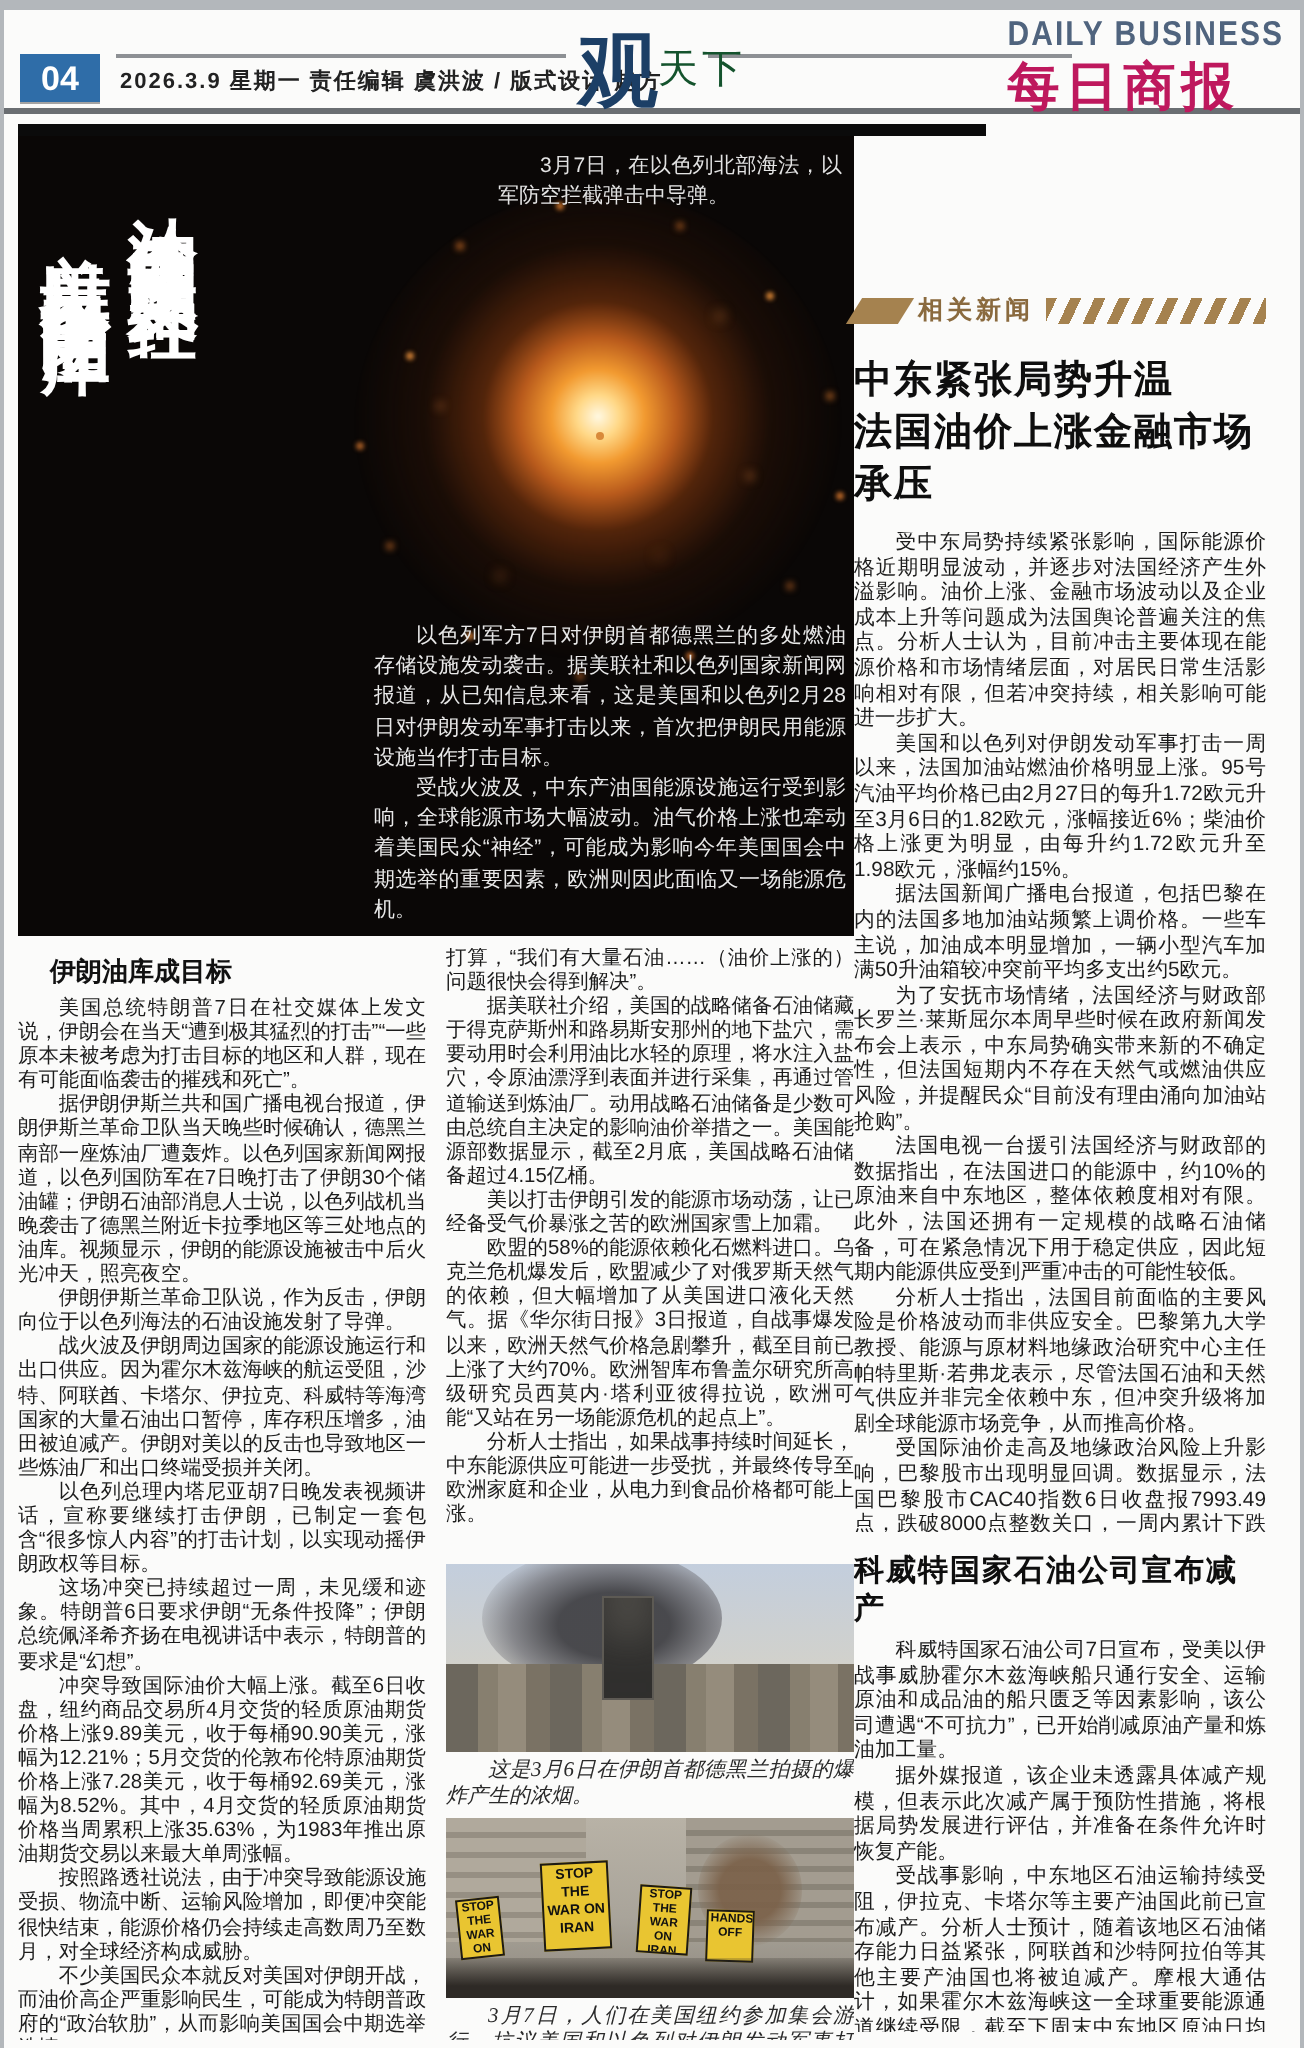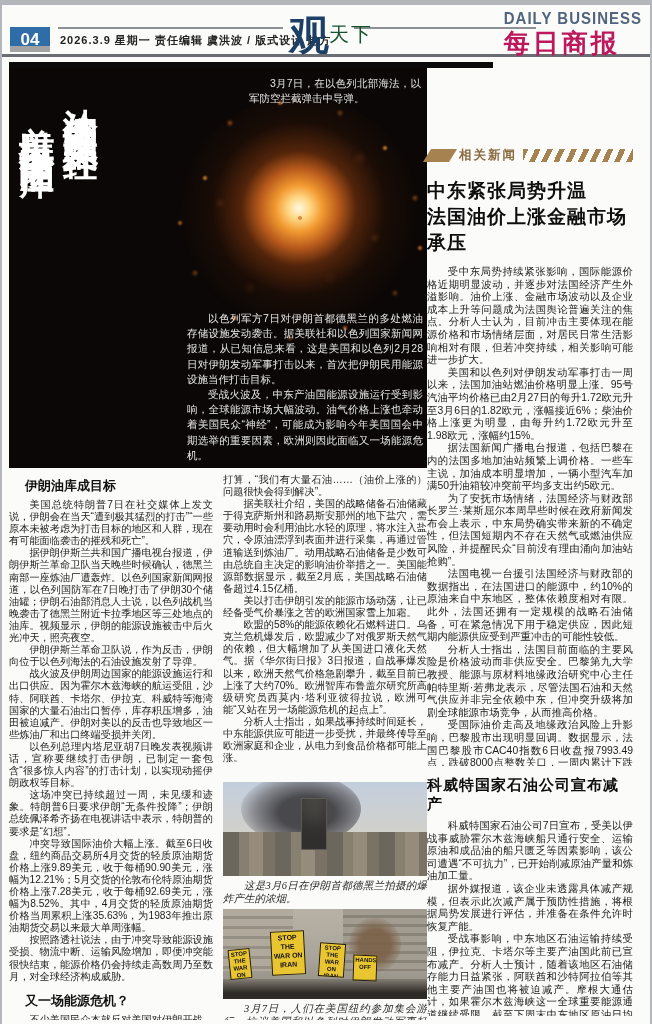--- a/index.html
+++ b/index.html
@@ -4,21 +4,21 @@
 <style>
   * { margin:0; padding:0; box-sizing:border-box; }
   html,body { width:652px; height:1024px; overflow:hidden; }
   body { background:#b3b7bb; font-family:"Liberation Sans", sans-serif; color:#1a1a1a; }
   .page { position:relative; width:648px; height:1019px; margin:5px auto 0; background:#fbfbfa; }
 
   
   .hdr { position:relative; height:52px; border-bottom:3px solid #6a6e72; }
   .pagenum { position:absolute; left:8px; top:22px; width:40px; height:25px; background:#2f6da8;
              color:#fff; font-size:17px; font-weight:bold; text-align:center; line-height:25px;
-             border-bottom:6px solid #a3a3a3; }
+             border-bottom:1px solid #a3a3a3; }
   .dateline { position:absolute; left:58px; top:28px; font-size:11px; font-weight:bold; color:#222; letter-spacing:1px; }
   .hline-l { position:absolute; left:56px; top:22px; width:225px; height:2px; background:#8d9094; }
   .hline-r { position:absolute; left:352px; top:22px; width:182px; height:2px; background:#8d9094; }
   .logo { position:absolute; left:287px; top:3px; white-space:nowrap; }
   .logo .guan { font-family:"Liberation Serif", serif; font-size:40px; font-weight:bold; color:#1c3f66; }
   .logo .tianxia { font-size:20px; font-weight:normal; color:#14532d; letter-spacing:2px; vertical-align:8px; }
   .mast { position:absolute; right:8px; top:4px; text-align:left; }
   .mast .en { font-size:15px; font-weight:bold; color:#50647e; letter-spacing:1px; transform:scaleY(1.15); }
   .mast .cn { font-family:"Liberation Serif", serif; font-size:26px; font-weight:bold; color:#be185d; letter-spacing:3px; }
 
@@ -144,21 +144,20 @@
         <div class="col bodytext">
           <h3 class="subhead">伊朗油库成目标</h3>
           <p>美国总统特朗普7日在社交媒体上发文说，伊朗会在当天“遭到极其猛烈的打击”“一些原本未被考虑为打击目标的地区和人群，现在有可能面临袭击的摧残和死亡”。</p>
           <p>据伊朗伊斯兰共和国广播电视台报道，伊朗伊斯兰革命卫队当天晚些时候确认，德黑兰南部一座炼油厂遭轰炸。以色列国家新闻网报道，以色列国防军在7日晚打击了伊朗30个储油罐；伊朗石油部消息人士说，以色列战机当晚袭击了德黑兰附近卡拉季地区等三处地点的油库。视频显示，伊朗的能源设施被击中后火光冲天，照亮夜空。</p>
           <p>伊朗伊斯兰革命卫队说，作为反击，伊朗向位于以色列海法的石油设施发射了导弹。</p>
           <p>战火波及伊朗周边国家的能源设施运行和出口供应。因为霍尔木兹海峡的航运受阻，沙特、阿联酋、卡塔尔、伊拉克、科威特等海湾国家的大量石油出口暂停，库存积压增多，油田被迫减产。伊朗对美以的反击也导致地区一些炼油厂和出口终端受损并关闭。</p>
           <p>以色列总理内塔尼亚胡7日晚发表视频讲话，宣称要继续打击伊朗，已制定一套包含“很多惊人内容”的打击计划，以实现动摇伊朗政权等目标。</p>
           <p>这场冲突已持续超过一周，未见缓和迹象。特朗普6日要求伊朗“无条件投降”；伊朗总统佩泽希齐扬在电视讲话中表示，特朗普的要求是“幻想”。</p>
           <p>冲突导致国际油价大幅上涨。截至6日收盘，纽约商品交易所4月交货的轻质原油期货价格上涨9.89美元，收于每桶90.90美元，涨幅为12.21%；5月交货的伦敦布伦特原油期货价格上涨7.28美元，收于每桶92.69美元，涨幅为8.52%。其中，4月交货的轻质原油期货价格当周累积上涨35.63%，为1983年推出原油期货交易以来最大单周涨幅。</p>
           <p>按照路透社说法，由于冲突导致能源设施受损、物流中断、运输风险增加，即便冲突能很快结束，能源价格仍会持续走高数周乃至数月，对全球经济构成威胁。</p>
-          <h3 class="subhead subhead2">又一场能源危机？</h3>
           <p>不少美国民众本就反对美国对伊朗开战，而油价高企严重影响民生，可能成为特朗普政府的“政治软肋”，从而影响美国国会中期选举选情。</p>
 
         </div>
 
         <div class="col">
           <div class="bodytext col2text">
             <p style="text-indent:0">打算，“我们有大量石油……（油价上涨的）问题很快会得到解决”。</p>
             <p>据美联社介绍，美国的战略储备石油储藏于得克萨斯州和路易斯安那州的地下盐穴，需要动用时会利用油比水轻的原理，将水注入盐穴，令原油漂浮到表面并进行采集，再通过管道输送到炼油厂。动用战略石油储备是少数可由总统自主决定的影响油价举措之一。美国能源部数据显示，截至2月底，美国战略石油储备超过4.15亿桶。</p>
             <p>美以打击伊朗引发的能源市场动荡，让已经备受气价暴涨之苦的欧洲国家雪上加霜。</p>
             <p>欧盟的58%的能源依赖化石燃料进口。乌克兰危机爆发后，欧盟减少了对俄罗斯天然气的依赖，但大幅增加了从美国进口液化天然气。据《华尔街日报》3日报道，自战事爆发以来，欧洲天然气价格急剧攀升，截至目前已上涨了大约70%。欧洲智库布鲁盖尔研究所高级研究员西莫内·塔利亚彼得拉说，欧洲可能“又站在另一场能源危机的起点上”。</p>

